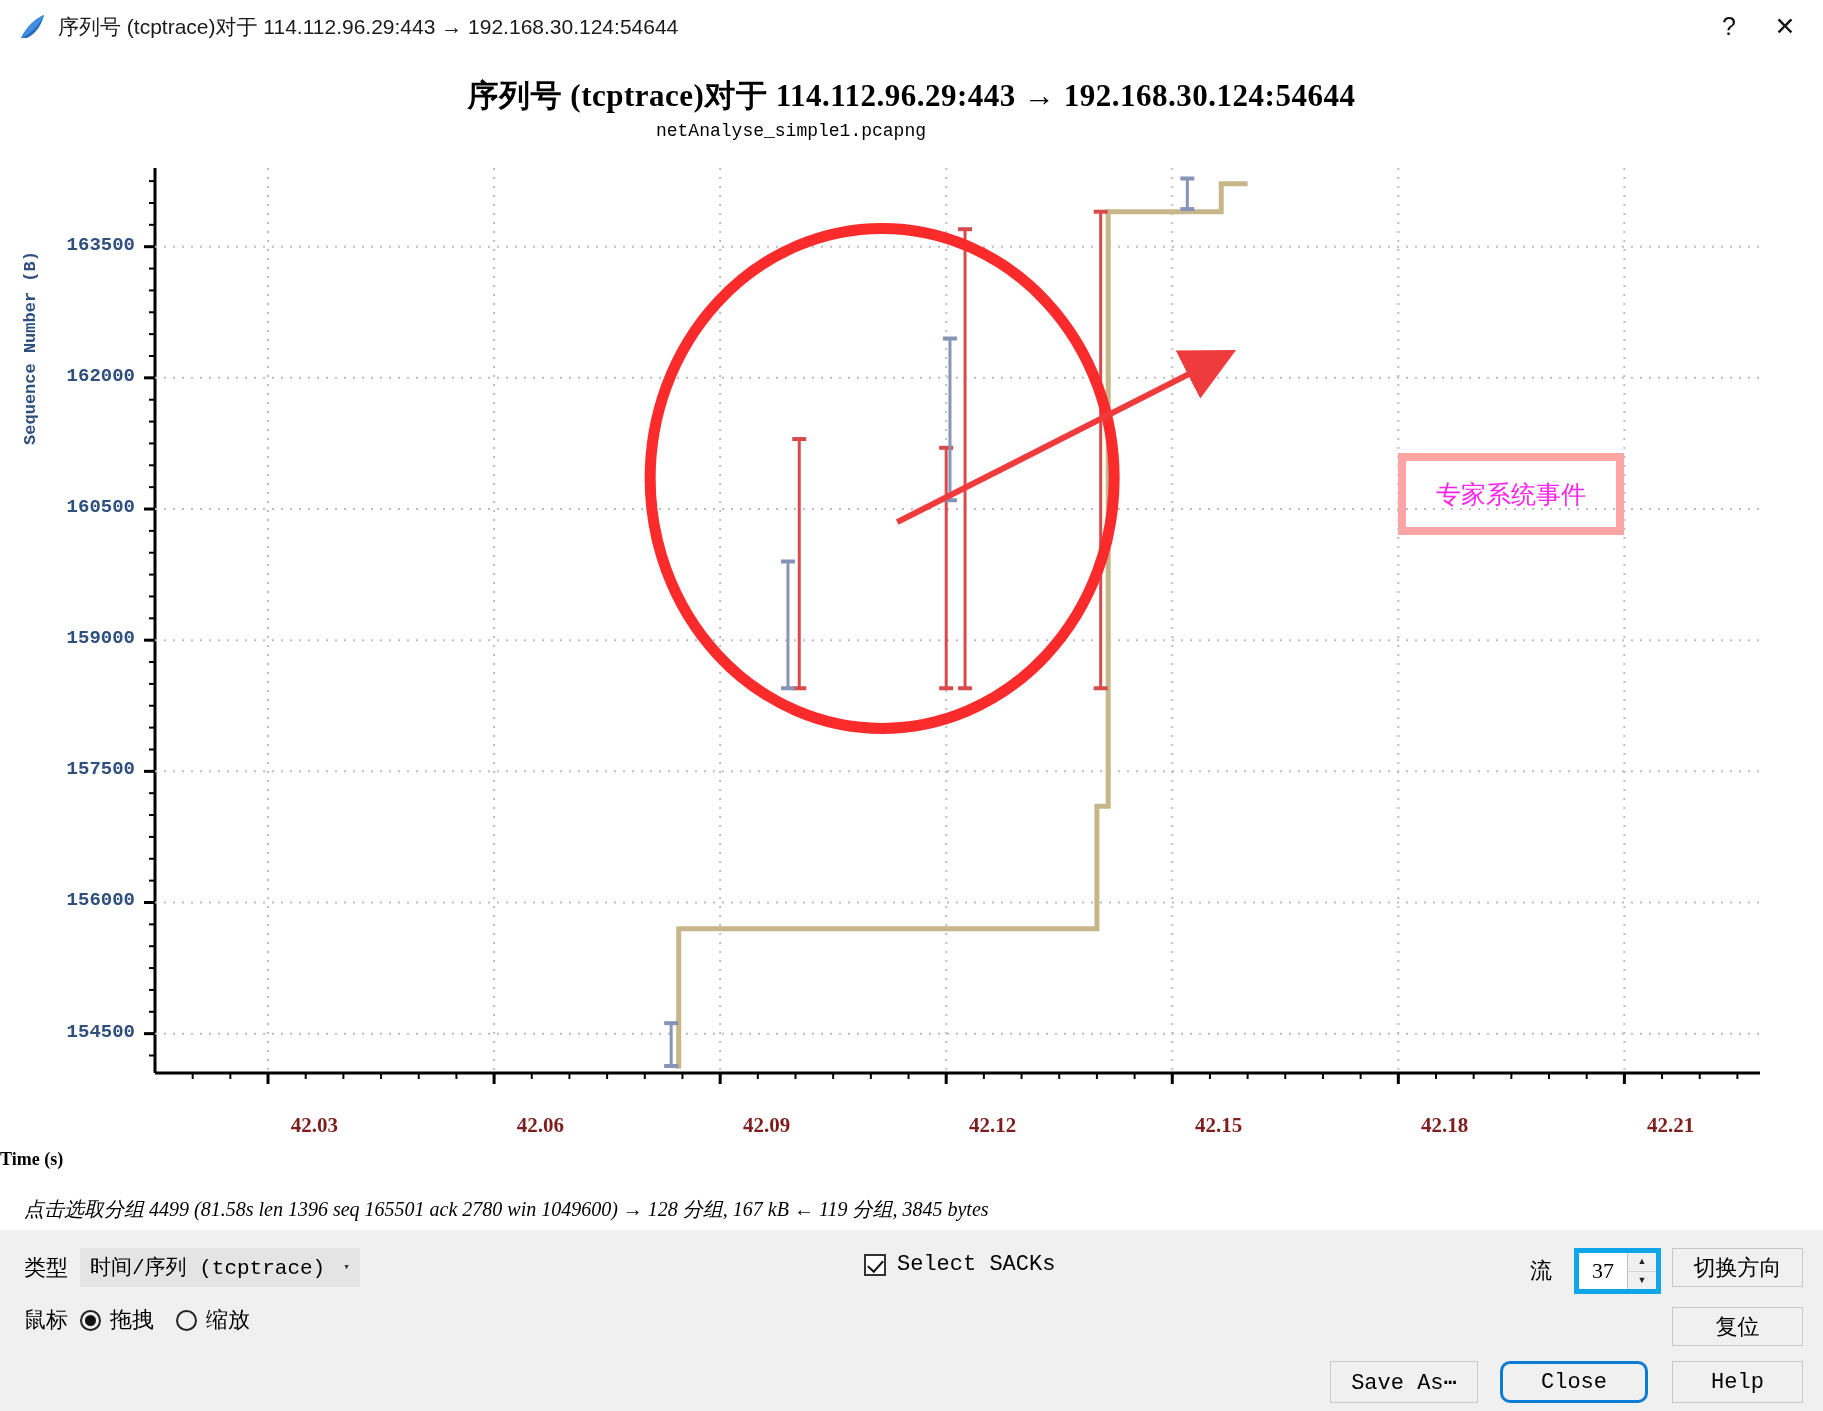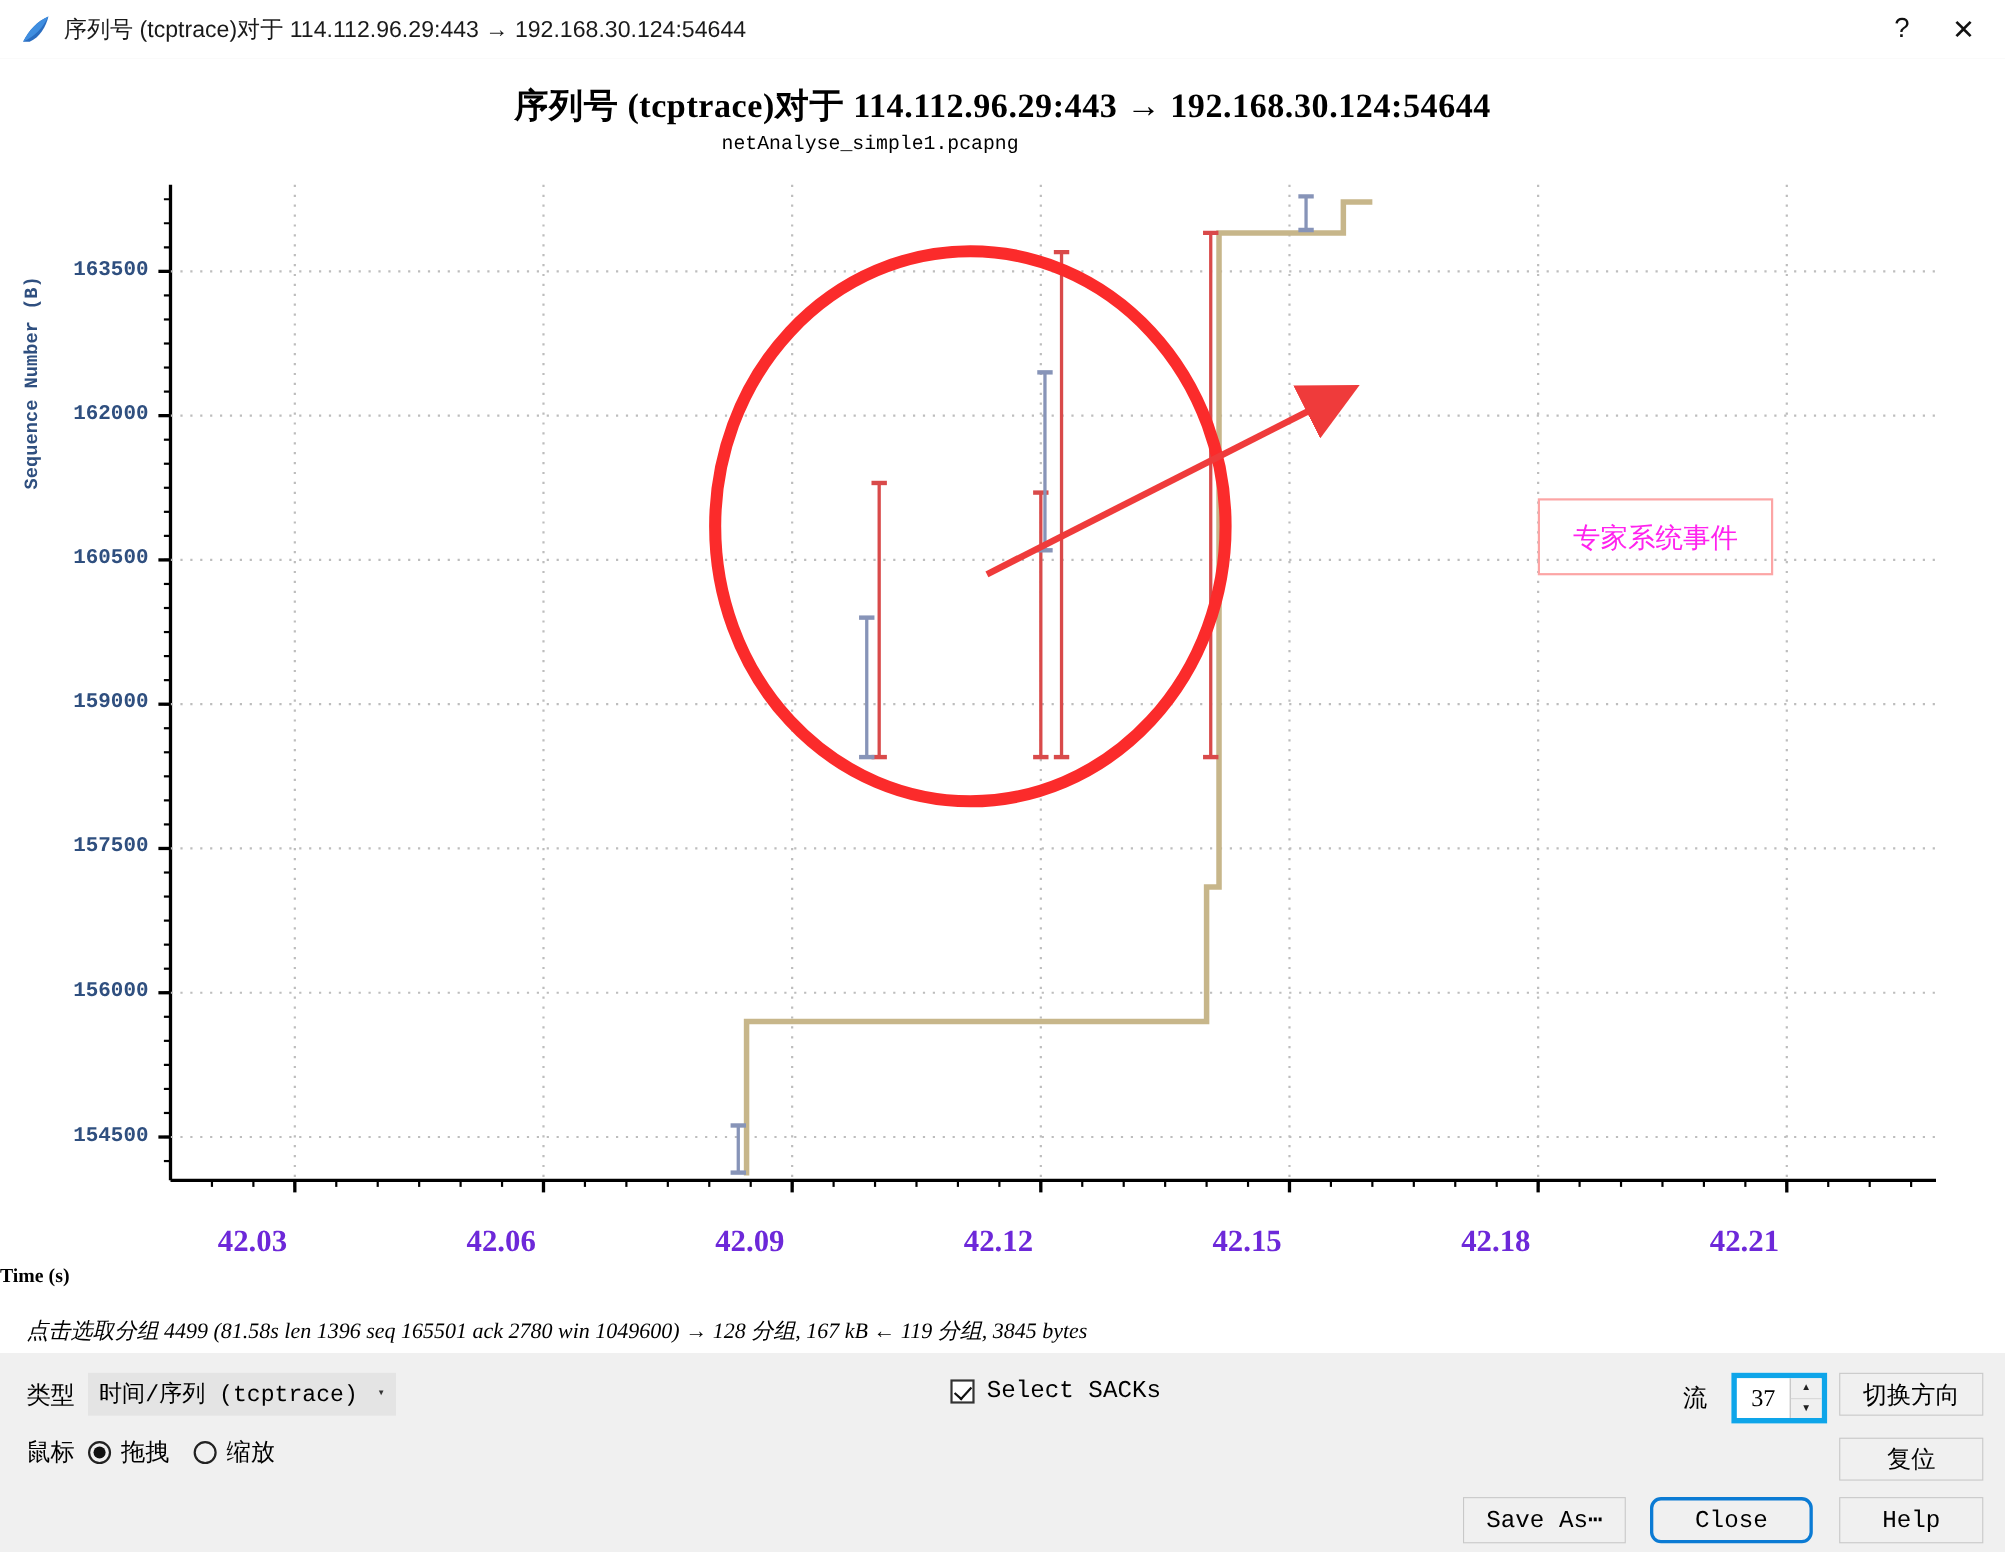--- a/index.html
+++ b/index.html
@@ -106,37 +106,37 @@
     font-family: "Liberation Mono", monospace;
     font-size: 19px;
     font-weight: bold;
     color: #2f4f7f;
   }
   .xtick-label {
     position: absolute;
     top: 1060px;
     width: 140px;
     margin-left: -70px;
-    text-align: left;
+    text-align: right;
     font-family: "Liberation Serif", serif;
-    font-size: 28px;
+    font-size: 21px;
     font-weight: bold;
-    color: #6d28d9;
+    color: #7f1d1d;
   }
   #plot-svg {
     position: absolute;
     left: 0; top: 0;
   }
 
   
   #annotation-box {
     position: absolute;
     left: 1398px; top: 400px;
     width: 210px; height: 66px;
-    border: 2px solid #fca5a5;
+    border: 8px solid #fca5a5;
     background: transparent;
     display: flex;
     align-items: center;
     justify-content: center;
   }
   #annotation-text {
     font-family: "Liberation Sans", sans-serif;
     font-size: 25px;
     color: #ff22ee;
     white-space: nowrap;

